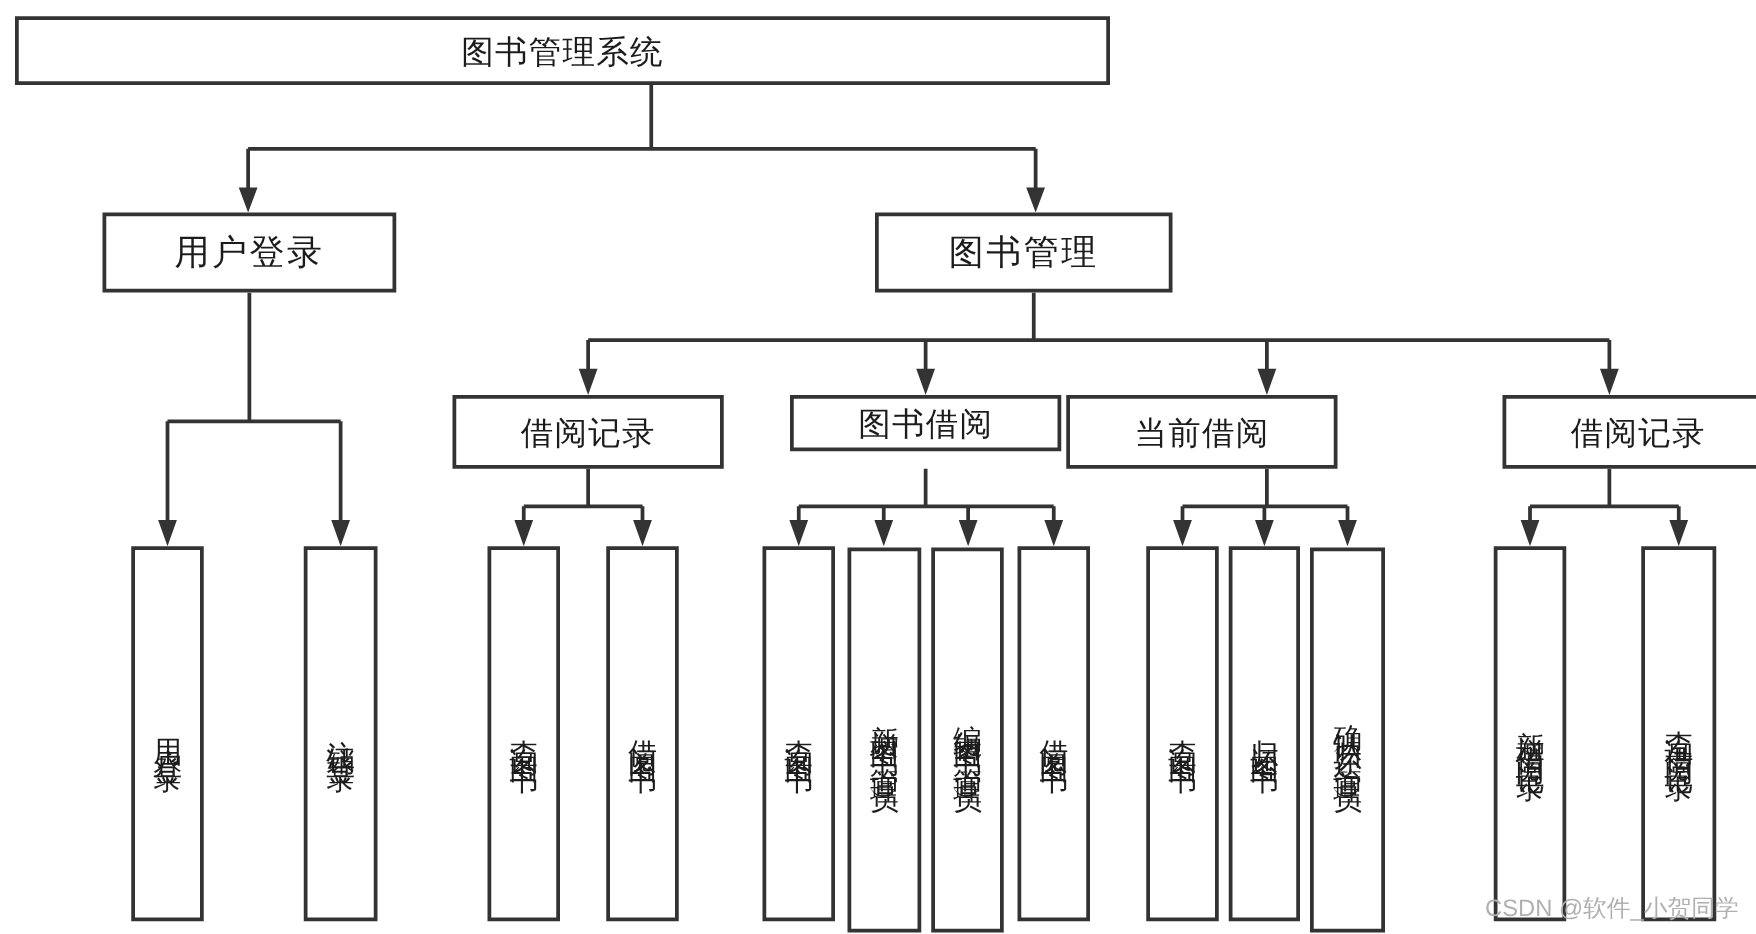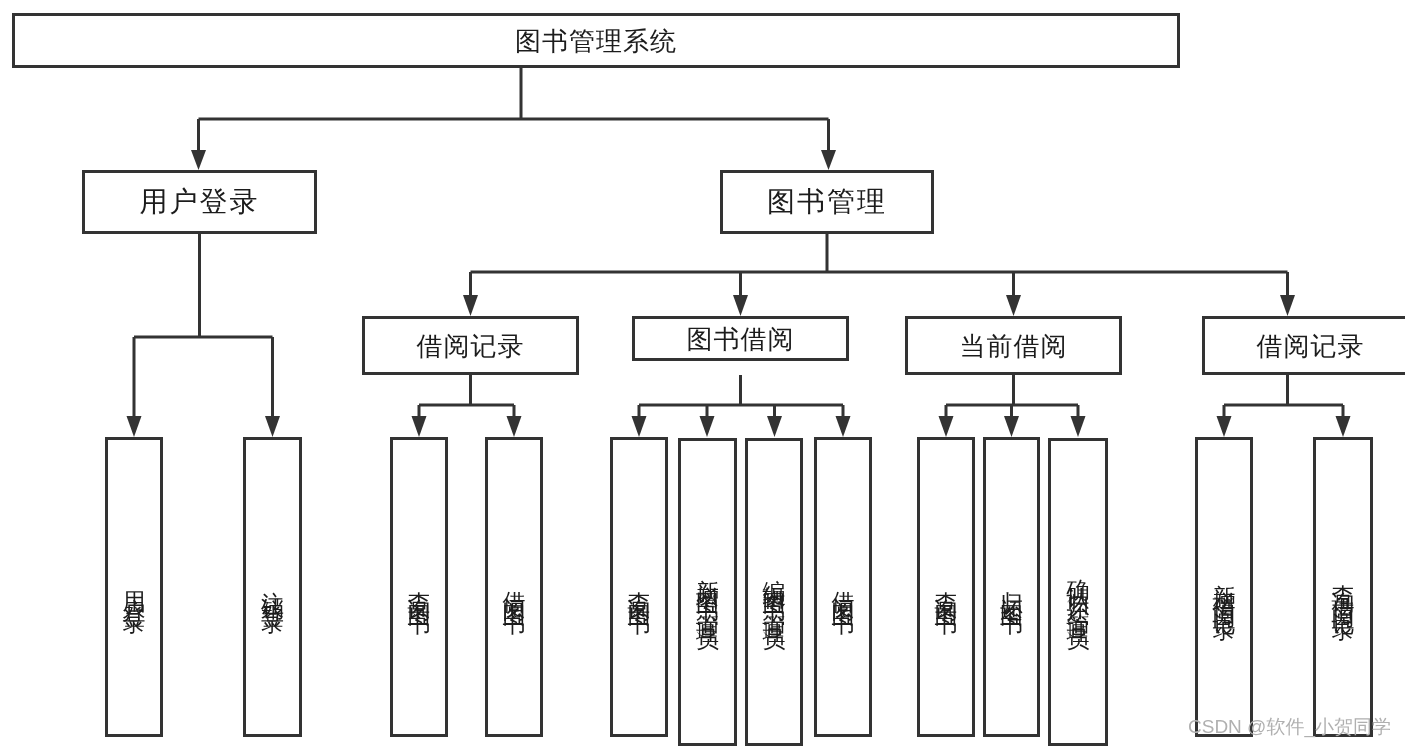--- a/index.html
+++ b/index.html
@@ -113,28 +113,28 @@
       <polygon class="arrow-head" points="1070.5,416 1085.5,416 1078,437"></polygon>
     </g>
 
     <g>
       <path class="connector-line" d="M1287.5 375 V405 M1224 405 H1343 M1224 405 V418 M1343 405 V418"></path>
       <polygon class="arrow-head" points="1216.5,416 1231.5,416 1224,437"></polygon>
       <polygon class="arrow-head" points="1335.5,416 1350.5,416 1343,437"></polygon>
     </g>
   </svg>
 
-  <div class="node h-root" style="left:12px;top:13px;width:1168px;height:55px">图书管理系统</div>
+  <div class="node h-root" style="left:12px;top:13px;width:876px;height:55px">图书管理系统</div>
 
   <div class="node h-lvl2" style="left:82px;top:170px;width:235px;height:64px">用户登录</div>
-  <div class="node h-lvl2" style="left:720px;top:170px;width:214px;height:64px">图书管理</div>
+  <div class="node h-lvl2" style="left:700px;top:170px;width:238px;height:64px">图书管理</div>
 
   <div class="node h-lvl3" style="left:362px;top:316px;width:217px;height:59px">借阅记录</div>
   <div class="node h-lvl3" style="left:632px;top:316px;width:217px;height:45px">图书借阅</div>
-  <div class="node h-lvl3" style="left:905px;top:316px;width:217px;height:59px">当前借阅</div>
+  <div class="node h-lvl3" style="left:853px;top:316px;width:217px;height:59px">当前借阅</div>
   <div class="node h-lvl3" style="left:1202px;top:316px;width:217px;height:59px">借阅记录</div>
 
   <div class="node v" style="left:105px;top:437px;width:58px;height:300px">用户登录</div>
   <div class="node v" style="left:243px;top:437px;width:59px;height:300px">注销登录</div>
 
   <div class="node v" style="left:390px;top:437px;width:58px;height:300px">查询图书</div>
   <div class="node v" style="left:485px;top:437px;width:58px;height:300px">借阅图书</div>
 
   <div class="node v" style="left:610px;top:437px;width:58px;height:300px">查询图书</div>
   <div class="node v" style="left:678px;top:438px;width:59px;height:308px">新增图书（管理员）</div>

